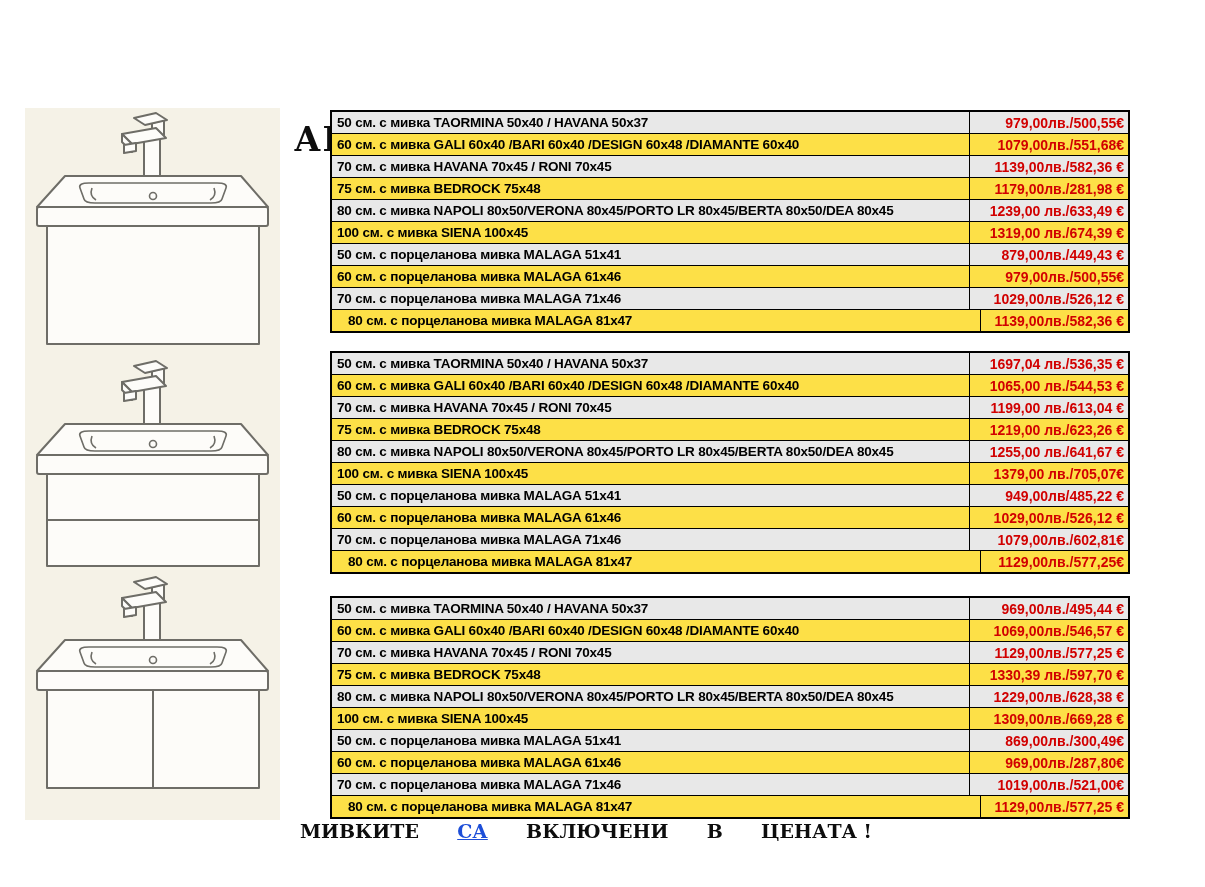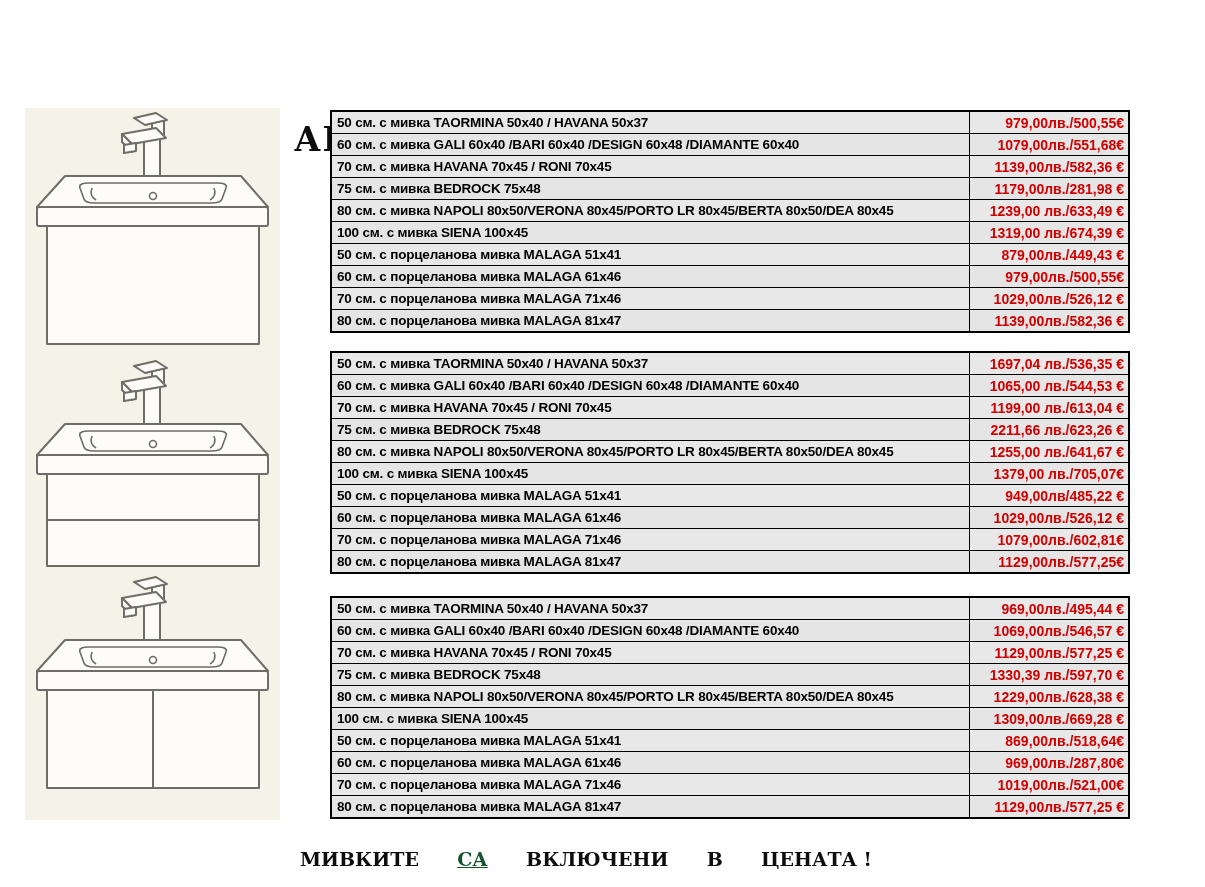--- a/index.html
+++ b/index.html
@@ -16,43 +16,42 @@
     font-family:"DejaVu Serif", serif; font-weight:bold; font-size:33px;
     letter-spacing:1.5px; color:var(--ink); white-space:nowrap;margin-top:48px;
   }
   .illustration-panel {
     position:absolute; left:25px; top:108px; width:255px; height:712px;
     background:var(--cream);
   }
   .vanity-svg { position:absolute; left:0; }
   .price-table {
     position:absolute; left:330px; width:800px;
-    border:2px solid #000; background:#e5e5e5; box-sizing:border-box;
+    border:2px solid #000; background:#fde047; box-sizing:border-box;
   }
   .trow { display:flex; height:21px; border-bottom:1px solid #000; }
-  .trow:last-child { border-bottom:none; }
+  .trow:last-child { border-bottom:none;padding-left:11px; }
   .trow.shade { background:var(--shade); }
   .tcell { display:flex; align-items:center; box-sizing:border-box; overflow:hidden; }
   .cell-desc {
     width:638px; padding-left:5px; border-right:1px solid #000;
     font-weight:bold; font-size:13.5px; color:#000; white-space:nowrap;
     letter-spacing:-0.2px;
   }
   .cell-price {
     flex:1; justify-content:flex-end; padding-right:4px;
     font-weight:bold; font-size:14px; color:var(--price-red); white-space:nowrap;
   }
   .footer-note {
     position:absolute; left:300px; top:820px; width:572px;
     display:flex; justify-content:space-between;
     font-family:"DejaVu Serif", serif; font-weight:bold; font-size:19px;
     color:var(--ink);
-    margin-top:28px;
-  }
-  .footer-note .hl { color:#14532d;text-decoration:underline; }
+  }
+  .footer-note .hl { color:#1d4ed8;text-decoration:underline; }
   svg .stroke { fill:#fdfcf9; stroke:var(--line); stroke-width:2; stroke-linejoin:round; }
   svg .open { fill:none; stroke:var(--line); stroke-width:2; stroke-linecap:round; }
   svg .thin { fill:none; stroke:var(--line); stroke-width:1.6; }
 </style>
 </head>
 <body>
 
 <div class="page-title">АРТ ШКАФОВЕ С ВГРАДЕНА МИВКА</div>
 
 <div class="illustration-panel">
@@ -176,21 +175,21 @@
     <div class="trow">
       <div class="tcell cell-desc">60 см. с мивка GALI 60x40 /BARI 60x40 /DESIGN 60x48 /DIAMANTE 60x40</div>
       <div class="tcell cell-price">1065,00 лв./544,53 €</div>
     </div>
     <div class="trow shade">
       <div class="tcell cell-desc">70 см. с мивка HAVANA 70x45 / RONI 70x45</div>
       <div class="tcell cell-price">1199,00 лв./613,04 €</div>
     </div>
     <div class="trow">
       <div class="tcell cell-desc">75 см. с мивка BEDROCK 75x48</div>
-      <div class="tcell cell-price">2211,66 лв./623,26 €</div>
+      <div class="tcell cell-price">1219,00 лв./623,26 €</div>
     </div>
     <div class="trow shade">
       <div class="tcell cell-desc">80 см. с мивка NAPOLI 80x50/VERONA 80x45/PORTO LR 80x45/BERTA 80x50/DEA 80x45</div>
       <div class="tcell cell-price">1255,00 лв./641,67 €</div>
     </div>
     <div class="trow">
       <div class="tcell cell-desc">100 см. с мивка SIENA 100x45</div>
       <div class="tcell cell-price">1379,00 лв./705,07€</div>
     </div>
     <div class="trow shade">
@@ -230,21 +229,21 @@
     <div class="trow shade">
       <div class="tcell cell-desc">80 см. с мивка NAPOLI 80x50/VERONA 80x45/PORTO LR 80x45/BERTA 80x50/DEA 80x45</div>
       <div class="tcell cell-price">1229,00лв./628,38 €</div>
     </div>
     <div class="trow">
       <div class="tcell cell-desc">100 см. с мивка SIENA 100x45</div>
       <div class="tcell cell-price">1309,00лв./669,28 €</div>
     </div>
     <div class="trow shade">
       <div class="tcell cell-desc">50 см. с порцеланова мивка MALAGA 51x41</div>
-      <div class="tcell cell-price">869,00лв./518,64€</div>
+      <div class="tcell cell-price">869,00лв./300,49€</div>
     </div>
     <div class="trow">
       <div class="tcell cell-desc">60 см. с порцеланова мивка MALAGA 61x46</div>
       <div class="tcell cell-price">969,00лв./287,80€</div>
     </div>
     <div class="trow shade">
       <div class="tcell cell-desc">70 см. с порцеланова мивка MALAGA 71x46</div>
       <div class="tcell cell-price">1019,00лв./521,00€</div>
     </div>
     <div class="trow">

